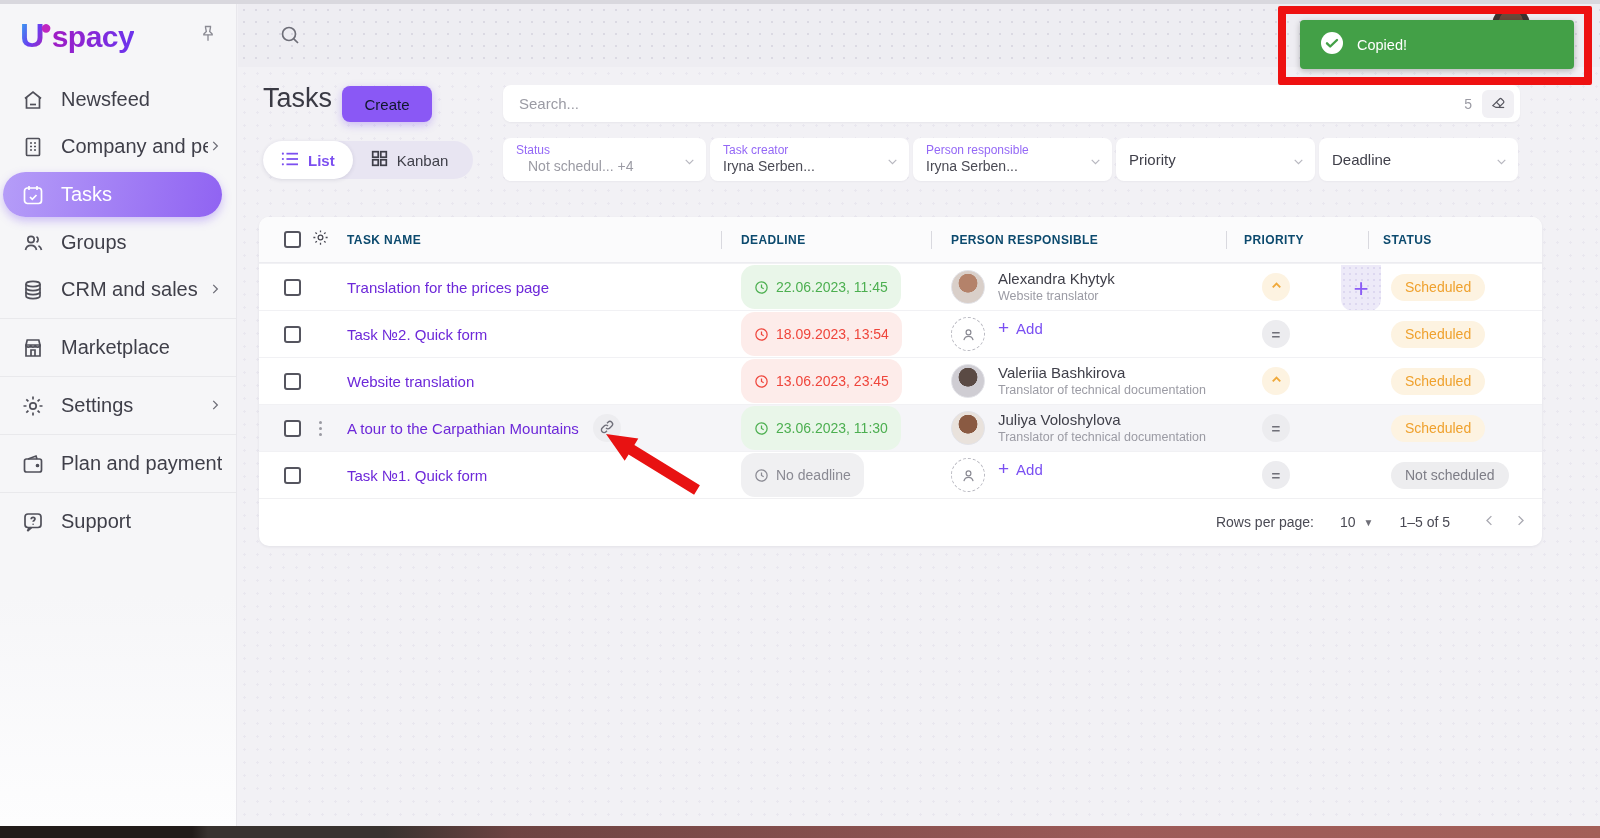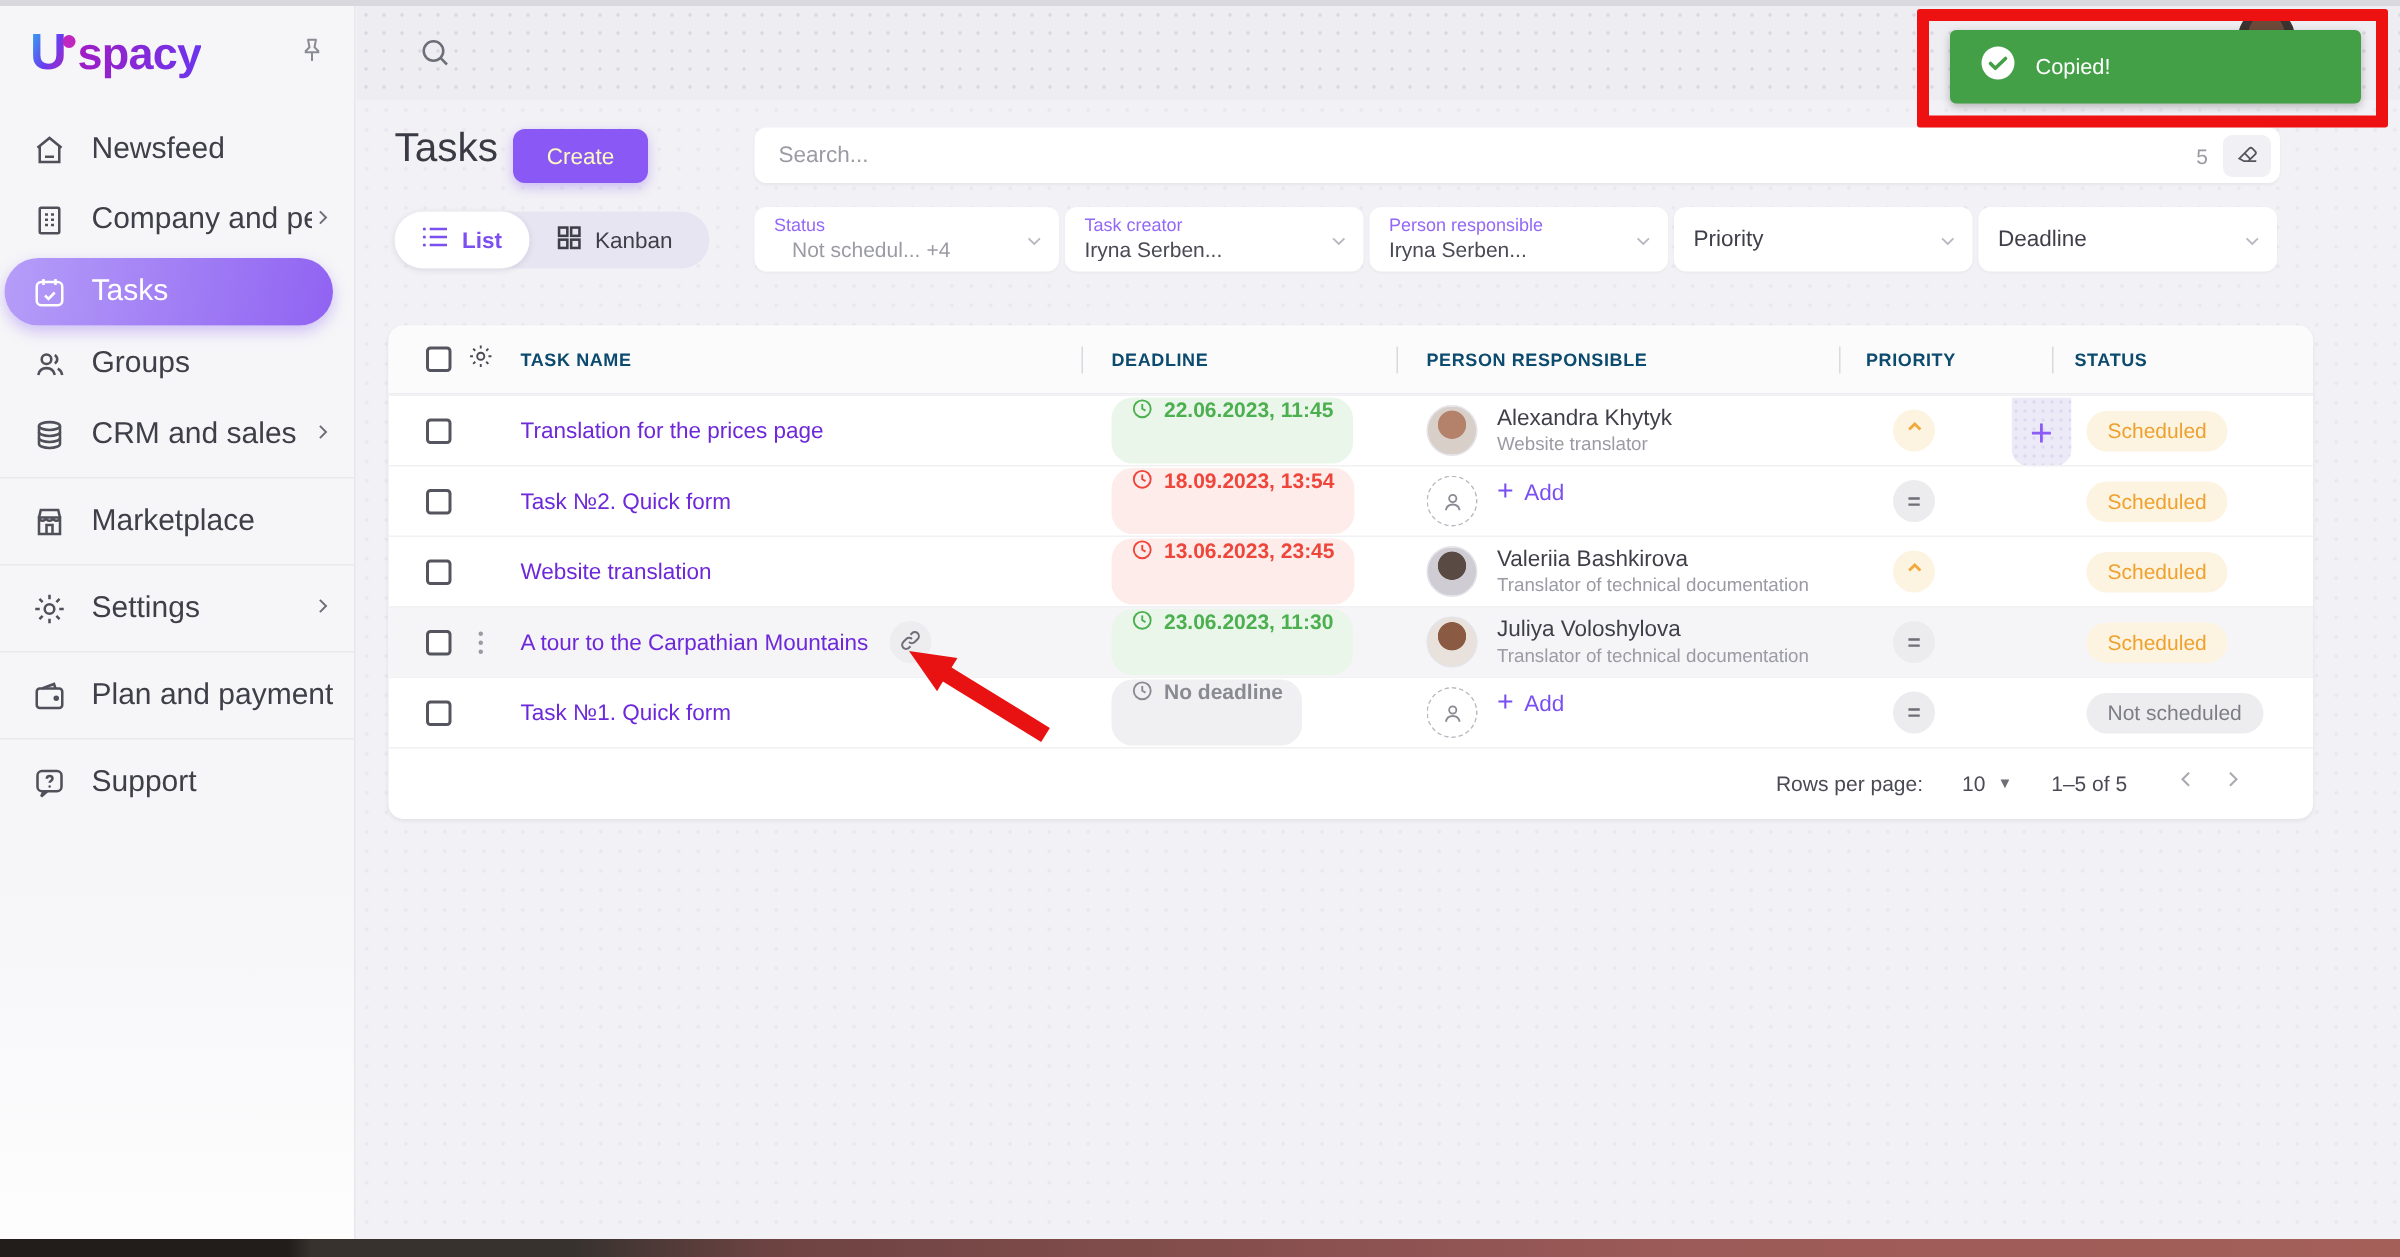--- a/index.html
+++ b/index.html
@@ -38,21 +38,21 @@
     background:#eeedf2; background-image:radial-gradient(#dbd9e3 1px, transparent 1.3px);
     background-size:12px 12px; }
   .search-glyph { position:absolute; left:40px; top:19px; color:#6e6e78; }
 
   
   .main { position:absolute; left:238px; top:67px; width:1362px; height:759px;
     background:#f2f1f5; background-image:radial-gradient(#e9e7ef 1px, transparent 1.2px);
     background-size:13px 13px; }
   .page-title { position:absolute; left:25px; top:16px; font-size:27px; font-weight:500; color:#3a3a44; }
   .btn-create { position:absolute; left:104px; top:19px; width:90px; height:36px;
-    background:#8a58f5; color:#fef9c3; border:none; border-radius:8px; font-size:15px;
+    background:#8a58f5; color:#0f172a; border:none; border-radius:8px; font-size:15px;
     font-family:inherit; cursor:pointer; box-shadow:0 3px 8px rgba(130,85,240,.35); }
 
   .search-box { position:absolute; left:265px; top:18px; width:1017px; height:37px;
     background:#fff; border-radius:8px; box-shadow:0 1px 2px rgba(30,30,60,.05);
     display:flex; align-items:center; padding:0 6px 0 16px; }
   .search-box input { flex:1; border:none; outline:none; font-size:15px; color:#3f3f49;
     font-family:inherit; background:transparent; }
   .search-box input::placeholder { color:#9b9ba4; }
   .search-count { color:#9b9ba4; font-size:14px; margin-right:10px; }
   .eraser-btn { width:32px; height:28px; background:#f1f0f4; border:none; border-radius:6px;
@@ -96,22 +96,22 @@
   .c7 { width:174px; padding-left:15px; }
   .c7c { width:174px; padding-left:23px; }
 
   .cbx { width:17px; height:17px; border:2px solid #55555f; border-radius:3px; background:#fff; cursor:pointer; }
   .task-name { font-size:15px; color:#6d28d9; }
   .kebab { display:flex; flex-direction:column; gap:3px; cursor:pointer; }
   .kebab i { width:3px; height:3px; border-radius:50%; background:#9a9aa2; }
   .link-btn { width:28px; height:28px; border-radius:50%; background:#ededf0; border:none;
     margin-left:14px; display:flex; align-items:center; justify-content:center; color:#6f6f79; cursor:pointer; }
 
-  .chip-deadline { display:inline-flex; gap:7px; height:44px; padding:0 13px;
-    border-radius:14px; font-size:14px;font-weight:bold; }
+  .chip-deadline { display:inline-flex; align-items:center; gap:7px; height:44px; padding:0 13px;
+    border-radius:14px; font-size:14px; }
   .chip-deadline[data-variant="green"] { background:#e9f6e9; color:#4caf50; }
   .chip-deadline[data-variant="red"]   { background:#fdecea; color:#ef453b; }
   .chip-deadline[data-variant="gray"]  { background:#f0f0f2; color:#8a8a93; }
 
   .quick-plus { position:absolute; left:620px; top:0px; width:40px; height:46px; border:none;
     background:#edeaf8; background-image:radial-gradient(#ddd8f0 1px, transparent 1.2px);
     background-size:6px 6px; border-radius:0 0 12px 12px; color:#8b5cf6; font-size:26px;
     line-height:40px; cursor:pointer; }
 
   .person { display:flex; align-items:flex-start; gap:13px; }
@@ -130,21 +130,21 @@
   .prio[data-variant="high"]   { background:#fdf3e1; color:#f0a93a; }
   .prio[data-variant="normal"] { background:#ececef; color:#6f6f78; }
   .prio .g-eq { font-size:15px; font-weight:bold; letter-spacing:0; }
 
   .chip-status { display:inline-flex; align-items:center; height:27px; padding:0 14px;
     border-radius:14px; font-size:14px; }
   .chip-status[data-variant="scheduled"] { background:#fdf3e1; color:#efa12d; }
   .chip-status[data-variant="none"]      { background:#ededef; color:#7d7d86; }
 
   .pager { display:flex; align-items:center; justify-content:flex-end; gap:26px;
-    height:47px; border-top:1px solid #f0f0f2; padding-right:40px; font-size:14px; color:#4a4a54; }
+    height:47px; border-top:1px solid #f0f0f2; padding-right:8px; font-size:14px; color:#4a4a54; }
   .rpp { display:flex; align-items:center; gap:8px; cursor:pointer; }
   .rpp .caret { color:#6f6f78; font-size:10px; }
   .pg-btn { background:none; border:none; color:#a9a9b1; font-size:16px; cursor:pointer; padding:0 6px; }
 
   
   .peek-avatar { position:absolute; left:1492px; top:6px; width:38px; height:38px; border-radius:50%;
     background:radial-gradient(circle at 50% 42%, #6b4a3a 0 40%, #3c3330 42%); z-index:3; }
   .annot-frame { position:absolute; left:1278px; top:6px; width:314px; height:79px;
     border:8px solid #ee1111; border-radius:2px; z-index:4; }
   .toast { position:absolute; left:1300px; top:20px; width:274px; height:49px; background:#43a047;

